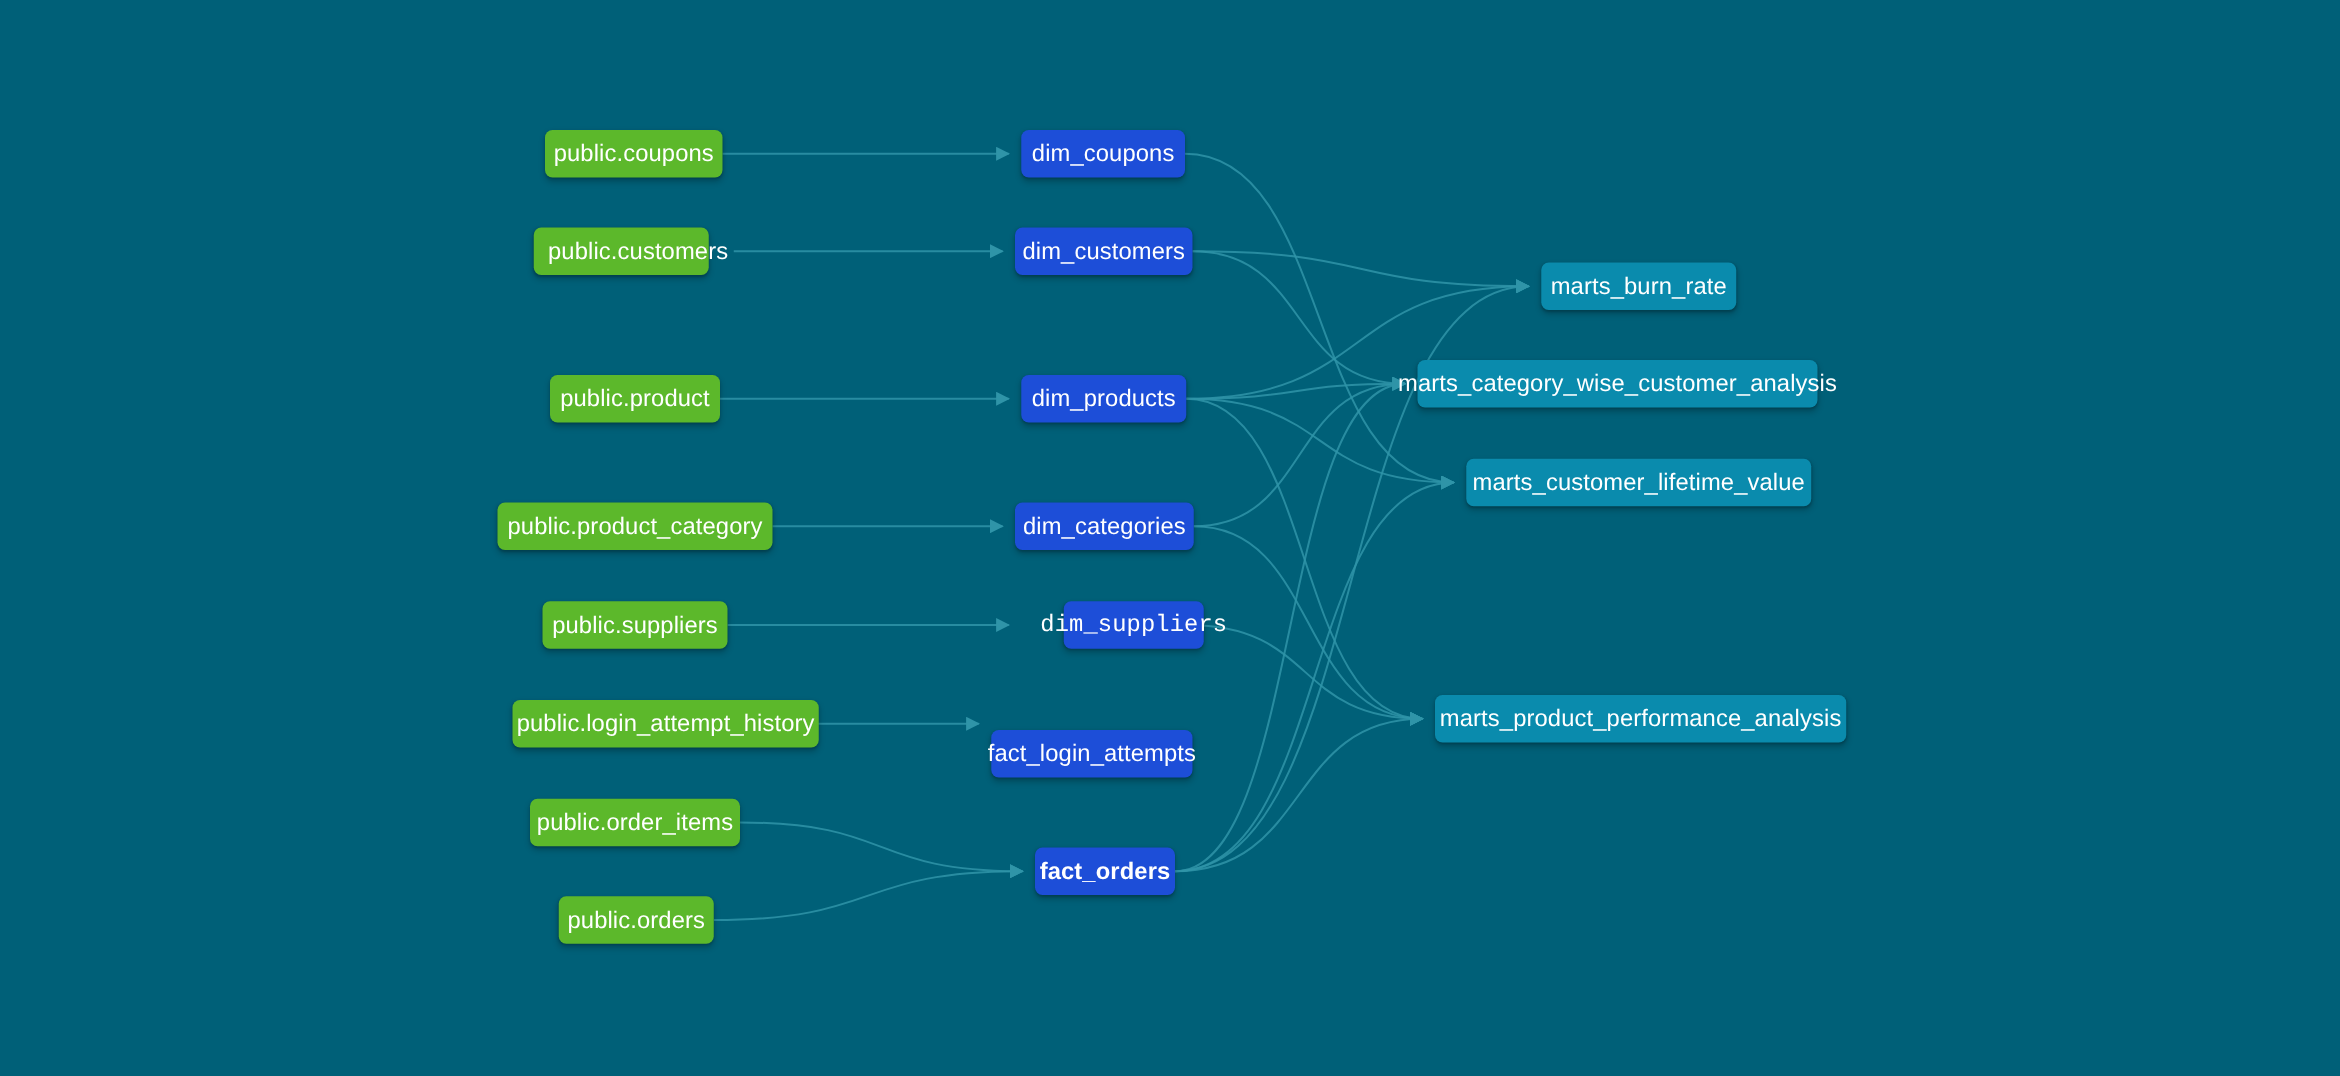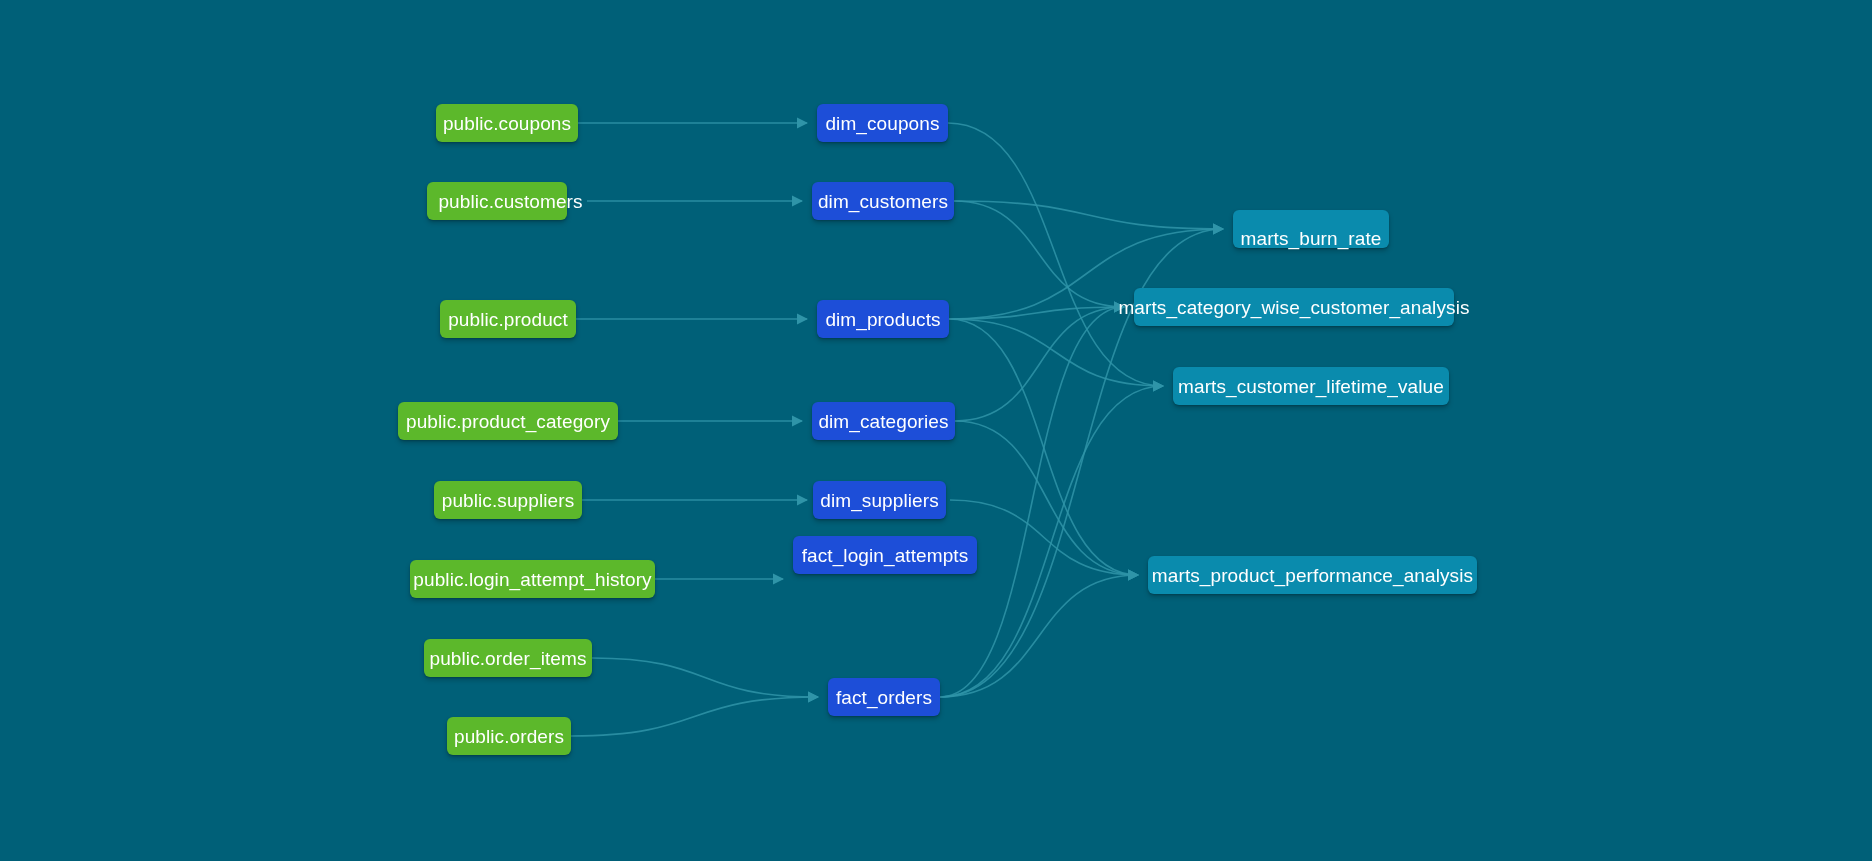--- a/index.html
+++ b/index.html
@@ -98,30 +98,30 @@
       </div>
       <div class="node staging" style="left: 812px; top: 182px; width: 142px;">
         <span class="node-label">dim_customers</span>
       </div>
       <div class="node staging" style="left: 817px; top: 300px; width: 132px;">
         <span class="node-label">dim_products</span>
       </div>
       <div class="node staging" style="left: 812px; top: 402px; width: 143px;">
         <span class="node-label">dim_categories</span>
       </div>
-      <div class="node staging" style="left: 813px; top: 481px; width: 133px;">
+      <div class="node staging" style="left: 851px; top: 481px; width: 112px; font-family: Liberation Mono, monospace;">
         <span class="node-label">dim_suppliers</span>
       </div>
-      <div class="node staging" style="left: 793px; top: 536px; width: 184px; align-items: center;">
+      <div class="node staging" style="left: 793px; top: 584px; width: 161px; align-items: center;">
         <span class="node-label">fact_login_attempts</span>
       </div>
-      <div class="node staging" style="left: 828px; top: 678px; width: 112px;">
+      <div class="node staging" style="left: 828px; top: 678px; width: 112px; font-weight: bold;">
         <span class="node-label">fact_orders</span>
       </div>
-      <div class="node mart" style="left: 1233px; top: 210px; width: 156px; align-items: flex-end;">
+      <div class="node mart" style="left: 1233px; top: 210px; width: 156px;">
         <span class="node-label">marts_burn_rate</span>
       </div>
       <div class="node mart" style="left: 1134px; top: 288px; width: 320px;">
         <span class="node-label">marts_category_wise_customer_analysis</span>
       </div>
       <div class="node mart" style="left: 1173px; top: 367px; width: 276px;">
         <span class="node-label">marts_customer_lifetime_value</span>
       </div>
       <div class="node mart" style="left: 1148px; top: 556px; width: 329px;">
         <span class="node-label">marts_product_performance_analysis</span>

